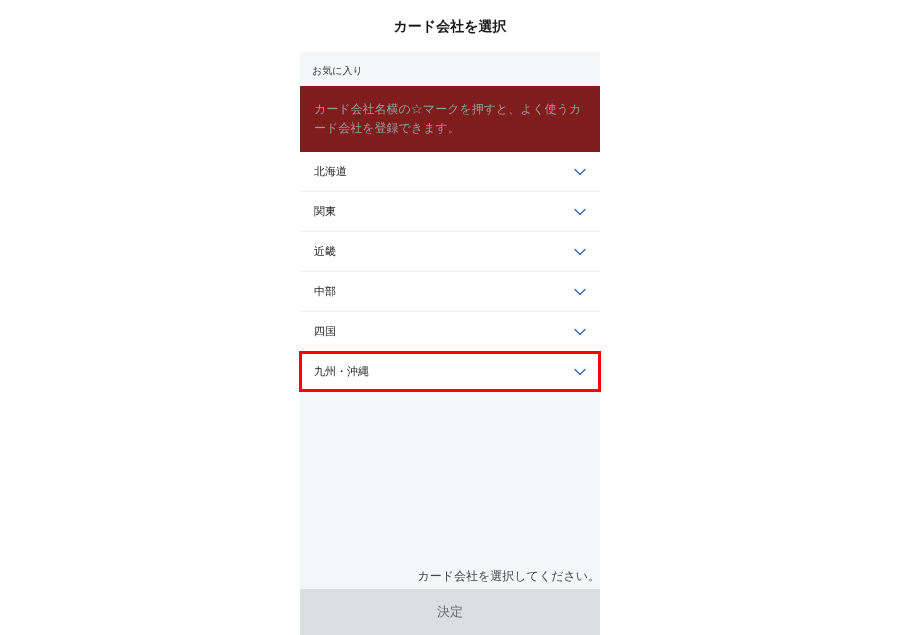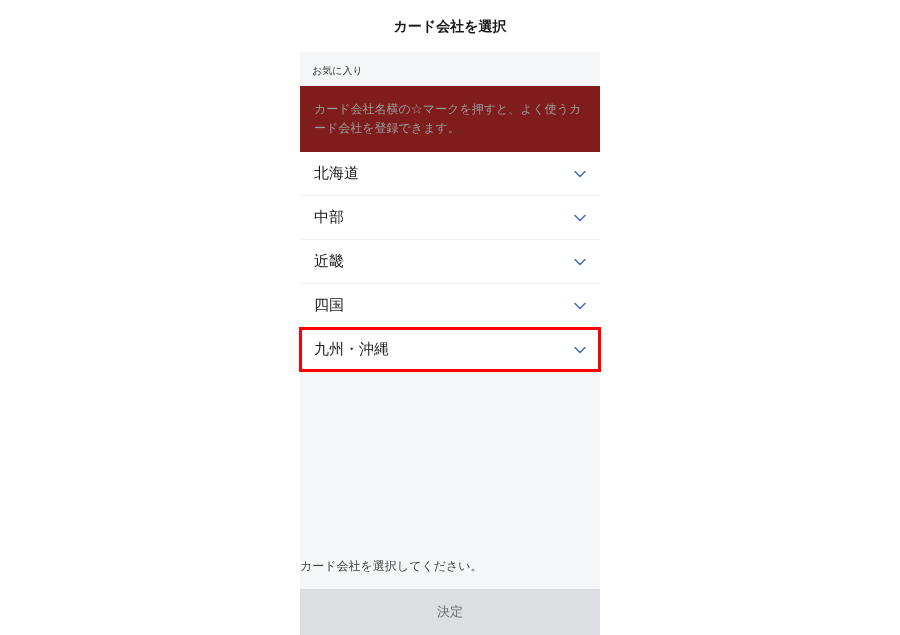--- a/index.html
+++ b/index.html
@@ -55,21 +55,21 @@
       justify-content: space-between;
       padding: 12px 14px;
       border-bottom: 1px solid #eeeeee;
       cursor: pointer;
       background: #ffffff;
     }
     .list-item:last-child {
       border-bottom: none;
     }
     .list-item-label {
-      font-size: 15px;
+      font-size: 11px;
       color: #1a1a1a;
       font-weight: 500;
     }
     .chevron {
       width: 12px;
       height: 12px;
       display: flex;
       align-items: center;
       justify-content: center;
     }
@@ -81,24 +81,24 @@
       outline: 3px solid #ff0000;
       outline-offset: -2px;
       position: relative;
       z-index: 2;
     }
     .footer {
       margin-top: auto;
       padding-top: 20px;
     }
     .footer-message {
-      text-align: left;
+      text-align: right;
       font-size: 12px;
       color: #444;
-      padding: 12px 0 14px;
+      padding: 12px 0 4px;
       font-family: Liberation Serif, serif;
     }
     .confirm-button {
       width: 100%;
       background: #dcdee2;
       color: #6b6b6b;
       border: none;
       padding: 14px 0;
       font-size: 13px;
       cursor: pointer;
@@ -123,29 +123,37 @@
   <div class="list-container" id="company-list">
       <div class="list-item">
         <span class="list-item-label">北海道</span>
         <span class="chevron">
           <svg viewBox="0 0 12 8" fill="none">
             <path d="M1 1.5L6 6.5L11 1.5" stroke="#3a6fb8" stroke-width="1.5" stroke-linecap="round" stroke-linejoin="round"></path>
           </svg>
         </span>
       </div>
       <div class="list-item">
-        <span class="list-item-label">中部</span>
+        <span class="list-item-label">関東</span>
         <span class="chevron">
           <svg viewBox="0 0 12 8" fill="none">
             <path d="M1 1.5L6 6.5L11 1.5" stroke="#3a6fb8" stroke-width="1.5" stroke-linecap="round" stroke-linejoin="round"></path>
           </svg>
         </span>
       </div>
       <div class="list-item">
         <span class="list-item-label">近畿</span>
+        <span class="chevron">
+          <svg viewBox="0 0 12 8" fill="none">
+            <path d="M1 1.5L6 6.5L11 1.5" stroke="#3a6fb8" stroke-width="1.5" stroke-linecap="round" stroke-linejoin="round"></path>
+          </svg>
+        </span>
+      </div>
+      <div class="list-item">
+        <span class="list-item-label">中部</span>
         <span class="chevron">
           <svg viewBox="0 0 12 8" fill="none">
             <path d="M1 1.5L6 6.5L11 1.5" stroke="#3a6fb8" stroke-width="1.5" stroke-linecap="round" stroke-linejoin="round"></path>
           </svg>
         </span>
       </div>
       <div class="list-item">
         <span class="list-item-label">四国</span>
         <span class="chevron">
           <svg viewBox="0 0 12 8" fill="none">

